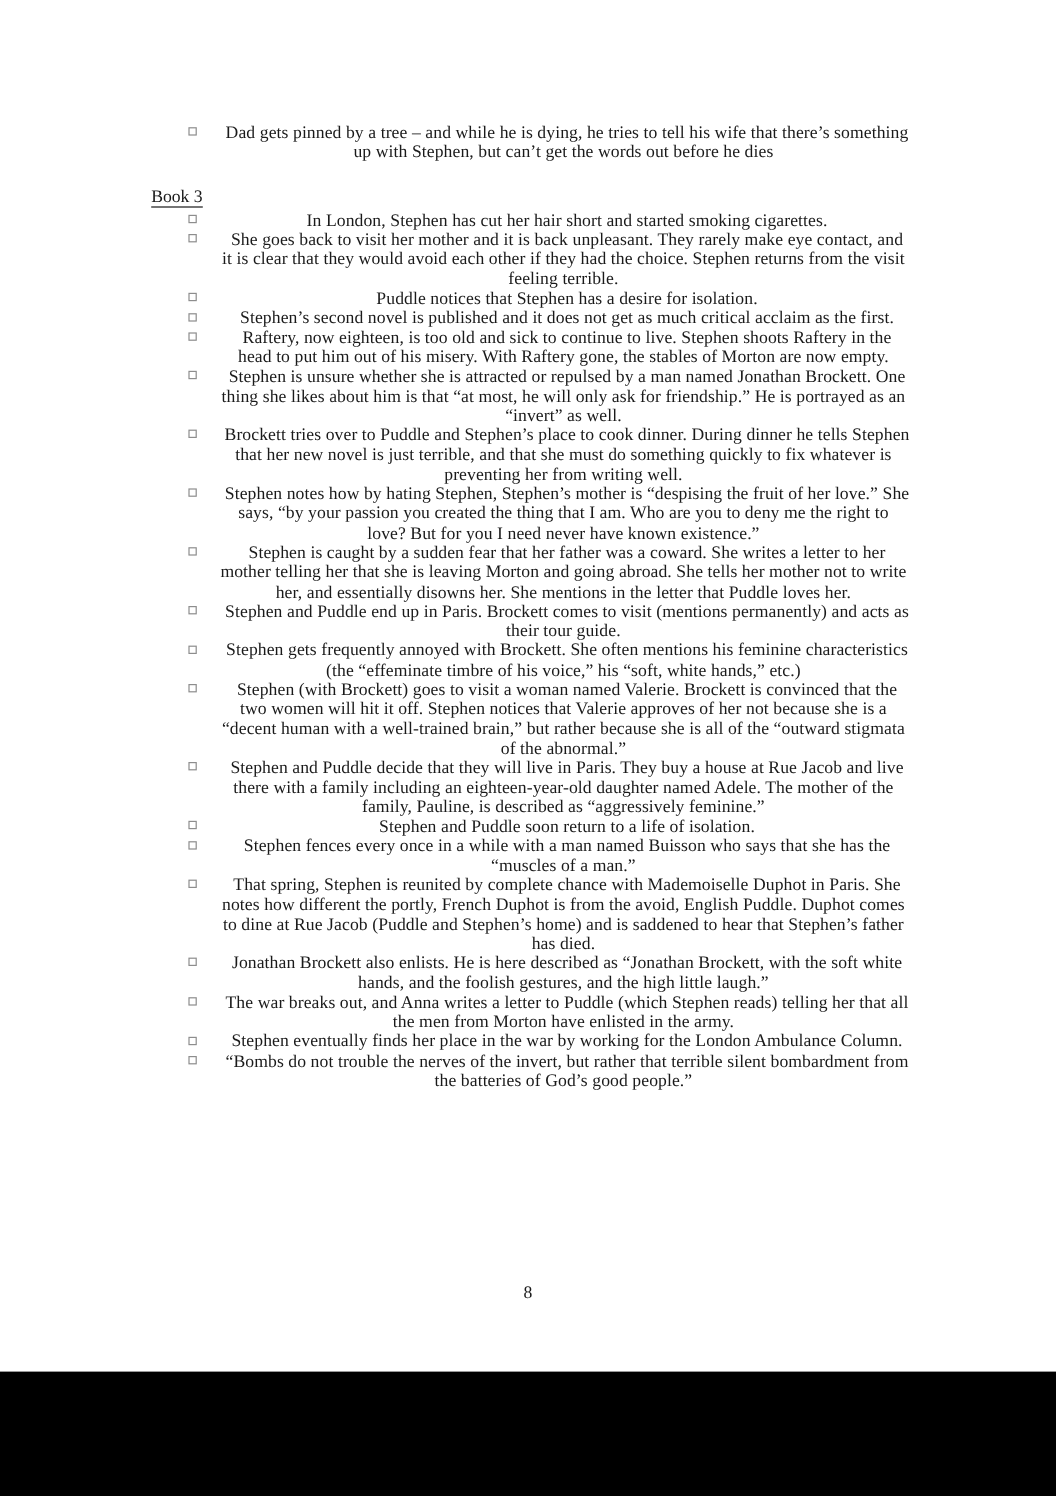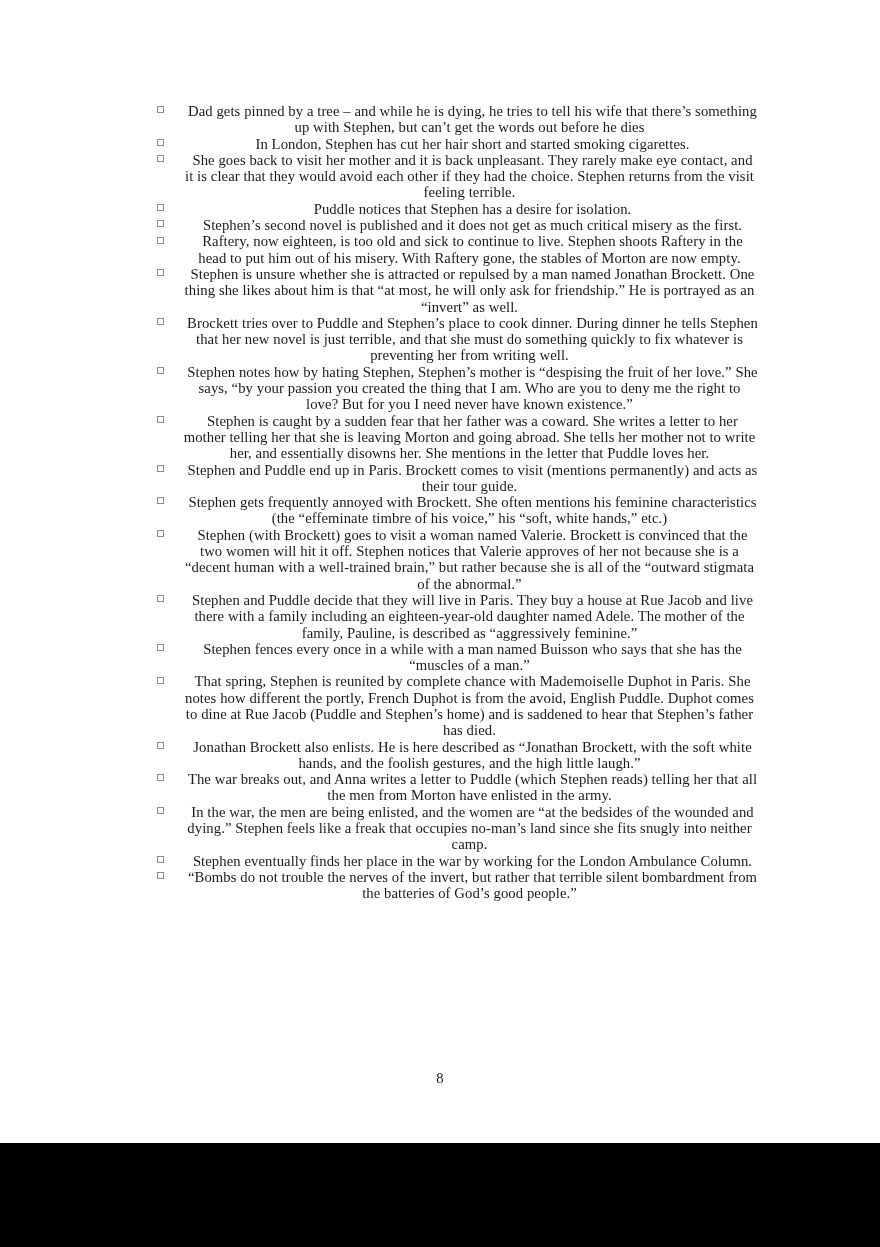--- a/index.html
+++ b/index.html
@@ -99,36 +99,37 @@
 <body>
 
 <div id="page">
   <div id="content">
       <ul class="outline">
         <li>
           <span class="bullet"></span>
           <span class="txt">Dad gets pinned by a tree – and while he is dying, he tries to tell his wife that there’s something up with Stephen, but can’t get the words out before he dies</span>
         </li>
       </ul>
+      <div class="heading-row"><span class="section-heading">Book 3</span></div>
       <ul class="outline">
         <li>
           <span class="bullet"></span>
           <span class="txt">In London, Stephen has cut her hair short and started smoking cigarettes.</span>
         </li>
         <li>
           <span class="bullet"></span>
           <span class="txt">She goes back to visit her mother and it is back unpleasant. They rarely make eye contact, and it is clear that they would avoid each other if they had the choice. Stephen returns from the visit feeling terrible.</span>
         </li>
         <li>
           <span class="bullet"></span>
           <span class="txt">Puddle notices that Stephen has a desire for isolation.</span>
         </li>
         <li>
           <span class="bullet"></span>
-          <span class="txt">Stephen’s second novel is published and it does not get as much critical misery as the first.</span>
+          <span class="txt">Stephen’s second novel is published and it does not get as much critical acclaim as the first.</span>
         </li>
         <li>
           <span class="bullet"></span>
           <span class="txt">Raftery, now eighteen, is too old and sick to continue to live. Stephen shoots Raftery in the head to put him out of his misery. With Raftery gone, the stables of Morton are now empty.</span>
         </li>
         <li>
           <span class="bullet"></span>
           <span class="txt">Stephen is unsure whether she is attracted or repulsed by a man named Jonathan Brockett. One thing she likes about him is that “at most, he will only ask for friendship.” He is portrayed as an “invert” as well.</span>
         </li>
         <li>
@@ -154,40 +155,40 @@
         <li>
           <span class="bullet"></span>
           <span class="txt">Stephen (with Brockett) goes to visit a woman named Valerie. Brockett is convinced that the two women will hit it off. Stephen notices that Valerie approves of her not because she is a “decent human with a well-trained brain,” but rather because she is all of the “outward stigmata of the abnormal.”</span>
         </li>
         <li>
           <span class="bullet"></span>
           <span class="txt">Stephen and Puddle decide that they will live in Paris. They buy a house at Rue Jacob and live there with a family including an eighteen-year-old daughter named Adele. The mother of the family, Pauline, is described as “aggressively feminine.”</span>
         </li>
         <li>
           <span class="bullet"></span>
+          <span class="txt">Stephen and Puddle soon return to a life of isolation.</span>
+        </li>
+        <li>
+          <span class="bullet"></span>
           <span class="txt">Stephen fences every once in a while with a man named Buisson who says that she has the “muscles of a man.”</span>
         </li>
         <li>
           <span class="bullet"></span>
           <span class="txt">That spring, Stephen is reunited by complete chance with Mademoiselle Duphot in Paris. She notes how different the portly, French Duphot is from the avoid, English Puddle. Duphot comes to dine at Rue Jacob (Puddle and Stephen’s home) and is saddened to hear that Stephen’s father has died.</span>
         </li>
         <li>
           <span class="bullet"></span>
           <span class="txt">Jonathan Brockett also enlists. He is here described as “Jonathan Brockett, with the soft white hands, and the foolish gestures, and the high little laugh.”</span>
         </li>
         <li>
           <span class="bullet"></span>
           <span class="txt">The war breaks out, and Anna writes a letter to Puddle (which Stephen reads) telling her that all the men from Morton have enlisted in the army.</span>
         </li>
         <li>
           <span class="bullet"></span>
-          <span class="txt">In the war, the men are being enlisted, and the women are “at the bedsides of the wounded and dying.” Stephen feels like a freak that occupies no-man’s land since she fits snugly into neither camp.</span>
-        </li>
-        <li>
-          <span class="bullet"></span>
           <span class="txt">Stephen eventually finds her place in the war by working for the London Ambulance Column.</span>
         </li>
         <li>
           <span class="bullet"></span>
           <span class="txt">“Bombs do not trouble the nerves of the invert, but rather that terrible silent bombardment from the batteries of God’s good people.”</span>
         </li>
       </ul>
     </div>
   <div id="page-number">8</div>
 </div>

